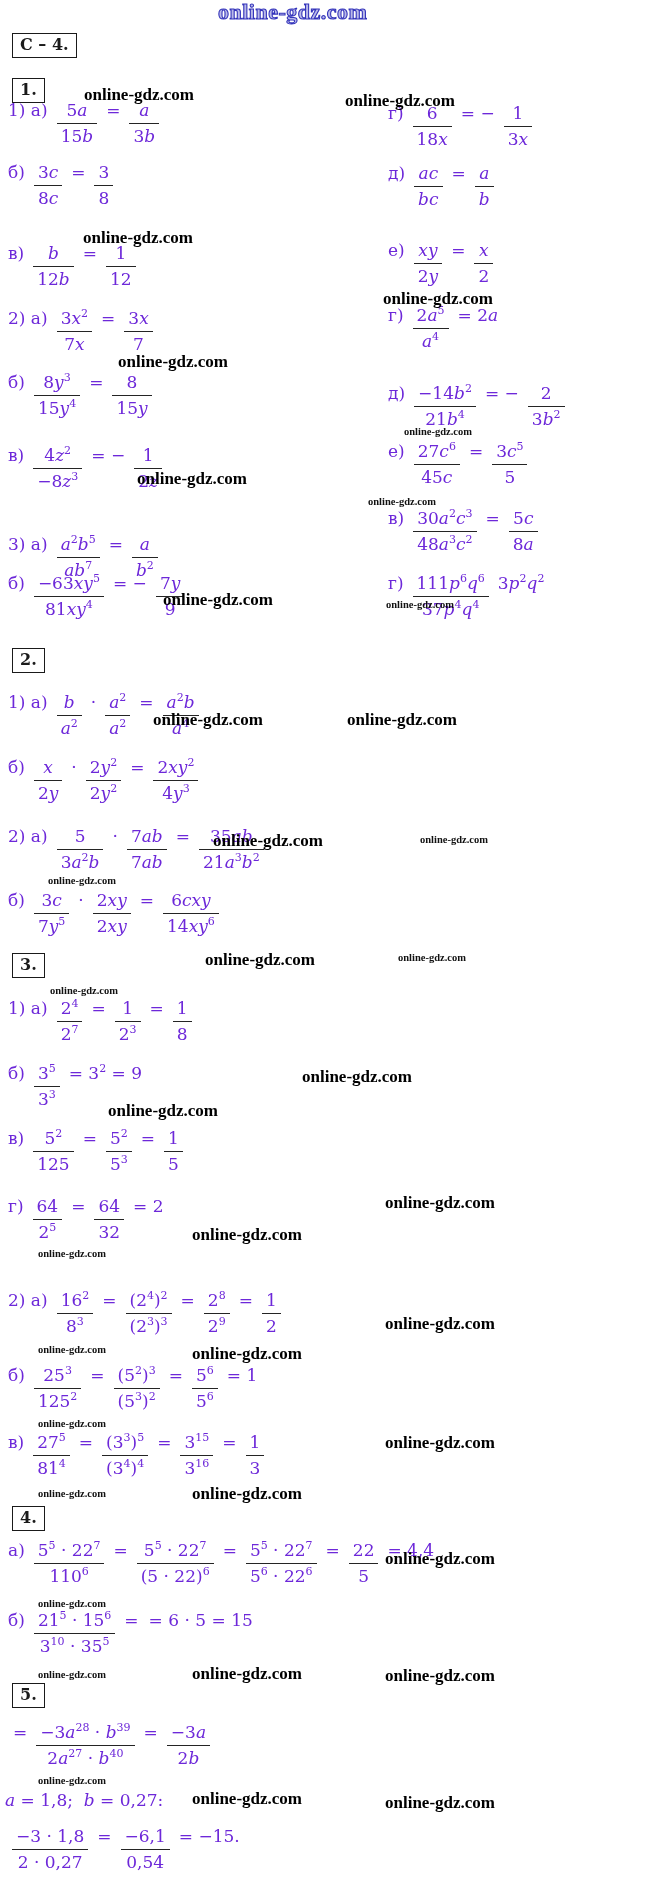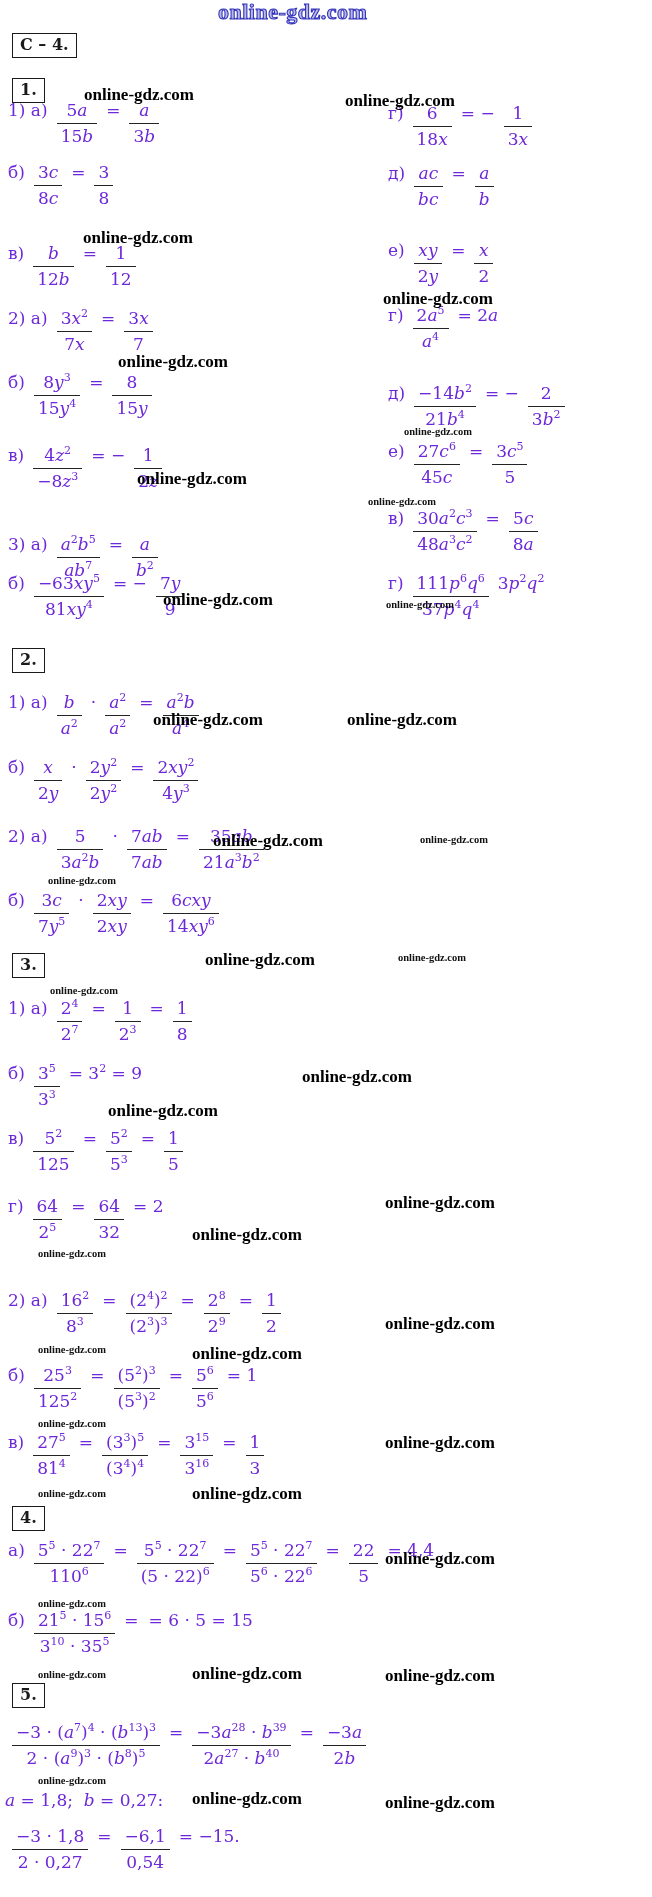--- a/index.html
+++ b/index.html
@@ -477,24 +477,20 @@
     <div class="eq" style="left: 8px; top: 1610px;">
       <span class="lbl">б)</span>
       <span class="frac">
         <span class="num">21<sup>5</sup> · 15<sup>6</sup></span>
         <span class="den">3<sup>10</sup> · 35<sup>5</sup></span>
       </span>
       <span class="txt">=</span>
       <span class="txt">= 6 · 5 = 15</span>
     </div>
     <div class="eq" style="left: 8px; top: 1722px;">
-      <span class="frac">
-        <span class="num">−3 · (<i>a</i><sup>7</sup>)<sup>4</sup> · (<i>b</i><sup>13</sup>)<sup>3</sup></span>
-        <span class="den">2 · (<i>a</i><sup>9</sup>)<sup>3</sup> · (<i>b</i><sup>8</sup>)<sup>5</sup></span>
-      </span>
       <span class="txt">=</span>
       <span class="frac">
         <span class="num">−3<i>a</i><sup>28</sup> · <i>b</i><sup>39</sup></span>
         <span class="den">2<i>a</i><sup>27</sup> · <i>b</i><sup>40</sup></span>
       </span>
       <span class="txt">=</span>
       <span class="frac">
         <span class="num">−3<i>a</i></span>
         <span class="den">2<i>b</i></span>
       </span>

